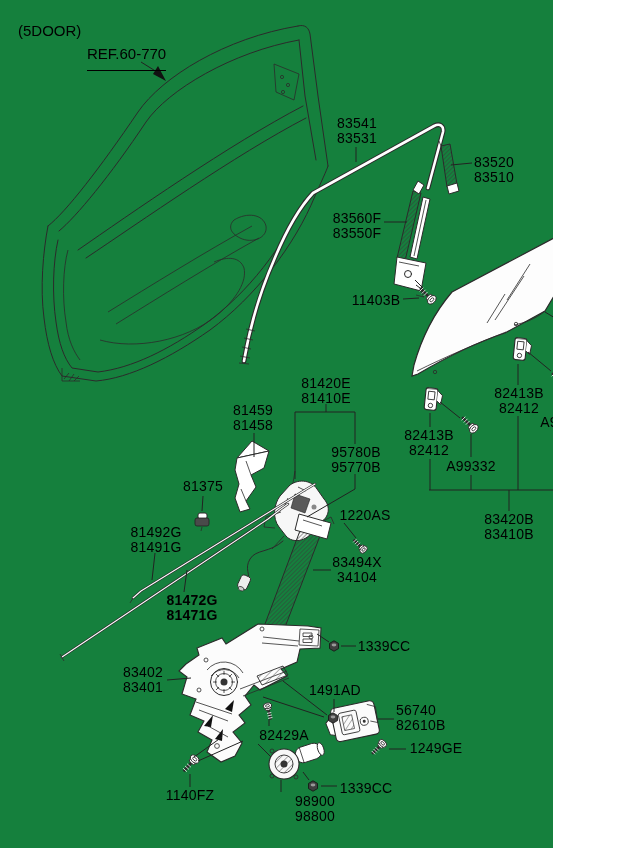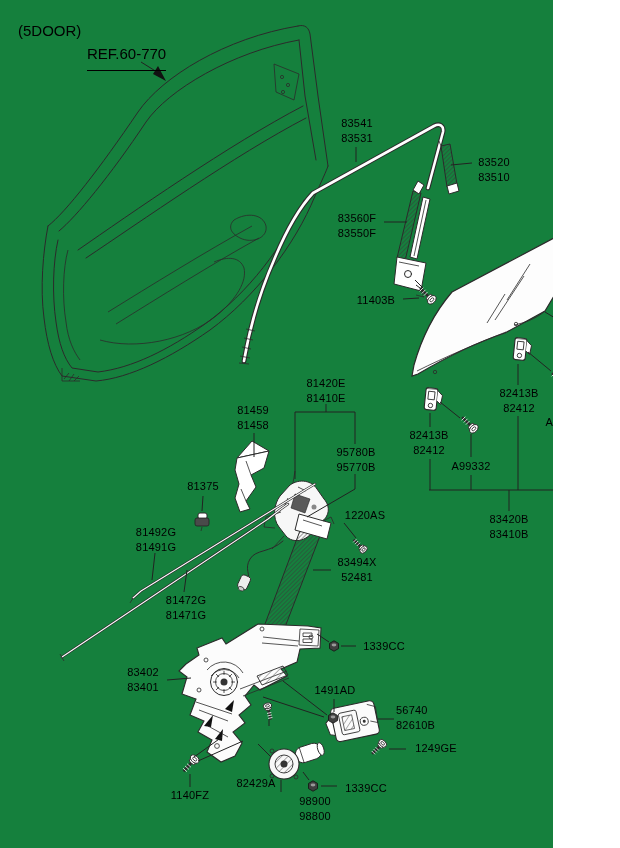--- a/index.html
+++ b/index.html
@@ -1,21 +1,21 @@
 <!DOCTYPE html>
 <html><head>
 <meta charset="utf-8">
 <style>
   html,body{margin:0;padding:0;background:#fff;}
   #stage{position:relative;width:553px;height:848px;background:#15803d;overflow:hidden;
          font-family:"Liberation Sans",sans-serif;color:#000;}
   #art{position:absolute;left:0;top:0;z-index:1;}
   #label-layer{position:absolute;left:0;top:0;width:620px;height:848px;z-index:2;}
   .callout{position:absolute;transform:translateX(-50%);text-align:center;
-           font-size:11px;line-height:14.5px;white-space:nowrap;letter-spacing:0.2px;}
+           font-size:14px;line-height:14.5px;white-space:nowrap;letter-spacing:0.2px;}
   .callout.left{transform:none;text-align:left;}
   #variant{position:absolute;left:18px;top:22px;font-size:15px;}
   #reference{position:absolute;left:87px;top:45px;font-size:15px;
              border-bottom:1.3px solid #000;padding-bottom:8px;}
   svg{display:block;}
   svg *{vector-effect:non-scaling-stroke;}
   .ln{stroke:#2b2b2b;fill:none;stroke-width:1;stroke-linecap:round;stroke-linejoin:round;}
   .thin{stroke:#2b2b2b;fill:none;stroke-width:0.8;}
   .leader{stroke:#222;fill:none;stroke-width:1;}
   .wfill{fill:#ffffff;}
@@ -391,41 +391,41 @@
         <div class="callout" style="left: 509px; top: 512px;">
           <div class="callout-line">83420B</div>
           <div class="callout-line">83410B</div>
         </div>
         <div class="callout" style="left: 156px; top: 525px;">
           <div class="callout-line">81492G</div>
           <div class="callout-line">81491G</div>
         </div>
         <div class="callout" style="left: 357px; top: 555px;">
           <div class="callout-line">83494X</div>
-          <div class="callout-line">52481</div>
-        </div>
-        <div class="callout" style="left: 186px; top: 593px;">
+          <div class="callout-line">34104</div>
+        </div>
+        <div class="callout" style="left: 192px; top: 593px; font-weight: bold;">
           <div class="callout-line">81472G</div>
           <div class="callout-line">81471G</div>
         </div>
         <div class="callout" style="left: 384px; top: 639px;">
           <div class="callout-line">1339CC</div>
         </div>
         <div class="callout" style="left: 143px; top: 665px;">
           <div class="callout-line">83402</div>
           <div class="callout-line">83401</div>
         </div>
         <div class="callout" style="left: 335px; top: 683px;">
           <div class="callout-line">1491AD</div>
         </div>
         <div class="callout left" style="left: 396px; top: 703px;">
           <div class="callout-line">56740</div>
           <div class="callout-line">82610B</div>
         </div>
-        <div class="callout" style="left: 256px; top: 728px; margin-top: 48px;">
+        <div class="callout" style="left: 284px; top: 728px;">
           <div class="callout-line">82429A</div>
         </div>
         <div class="callout" style="left: 436px; top: 741px;">
           <div class="callout-line">1249GE</div>
         </div>
         <div class="callout" style="left: 366px; top: 781px;">
           <div class="callout-line">1339CC</div>
         </div>
         <div class="callout" style="left: 190px; top: 788px;">
           <div class="callout-line">1140FZ</div>

